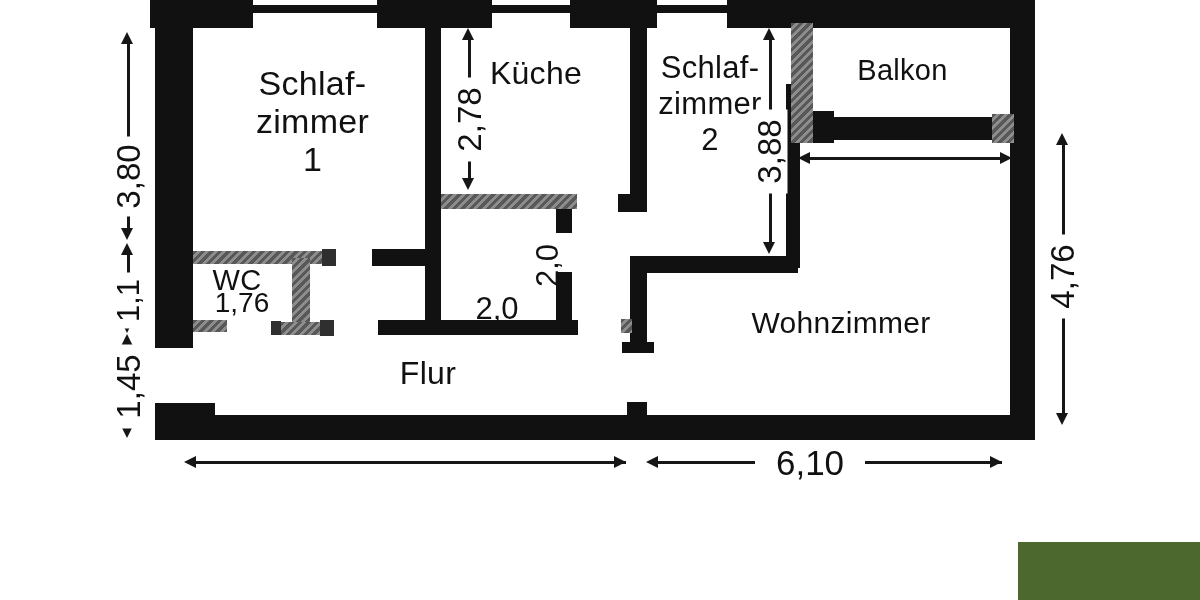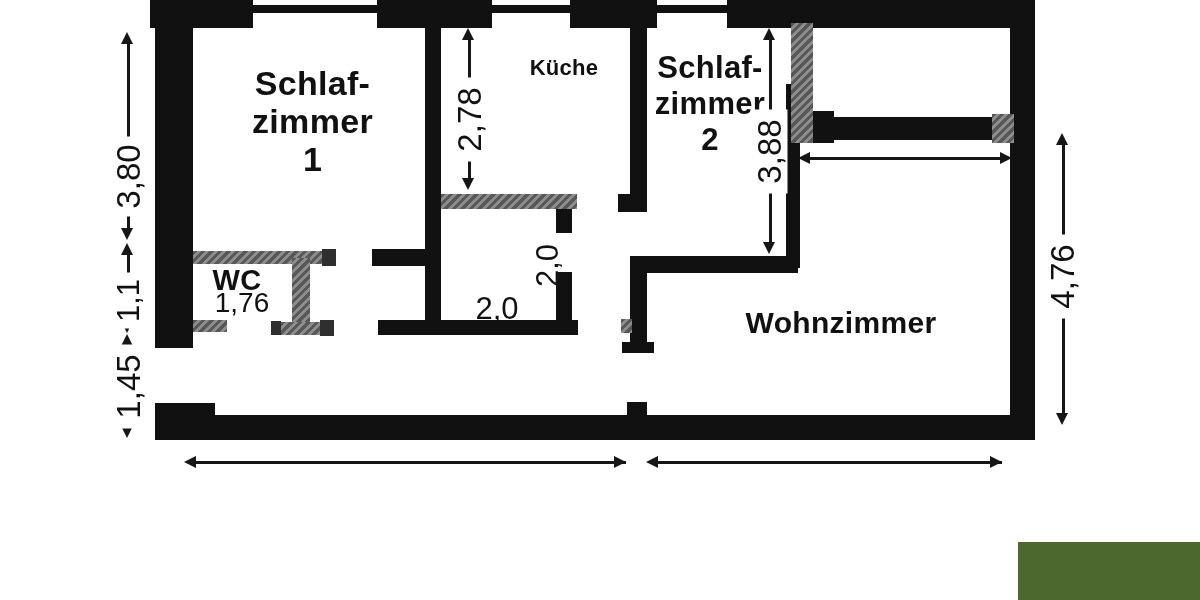--- a/index.html
+++ b/index.html
@@ -2,21 +2,21 @@
 <html><head>
 <meta charset="utf-8">
 <style>
   html,body{margin:0;padding:0;background:#fff;}
   .stage{position:relative;width:1200px;height:600px;background:var(--bg,#fff);overflow:hidden;
          font-family:"Liberation Sans",sans-serif;color:#111;}
   .wall{position:absolute;background:var(--wall,#111);}
   .wall-light{position:absolute;background:#7a7a7a;
       background-image:repeating-linear-gradient(135deg,rgba(0,0,0,.28) 0 3px,rgba(255,255,255,.14) 3px 6px);}
   .wall-dark{position:absolute;background:#2f2f2f;}
-  .room-label{position:absolute;font-weight:700;text-align:center;letter-spacing:.3px;line-height:1.15;}
+  .room-label{position:absolute;font-weight:400;text-align:center;letter-spacing:.3px;line-height:1.15;}
   .dline{position:absolute;background:#161616;}
   .ah{position:absolute;width:0;height:0;}
   .ah.up{border-left:6px solid transparent;border-right:6px solid transparent;border-bottom:12px solid #161616;}
   .ah.down{border-left:6px solid transparent;border-right:6px solid transparent;border-top:12px solid #161616;}
   .ah.left{border-top:6px solid transparent;border-bottom:6px solid transparent;border-right:12px solid #161616;}
   .ah.right{border-top:6px solid transparent;border-bottom:6px solid transparent;border-left:12px solid #161616;}
   .dim-label{position:absolute;font-size:34px;text-align:center;background:#fff;line-height:1;padding:2px 0;white-space:nowrap;}
   .dim-label.rot{transform:rotate(-90deg);}
   .logo{position:absolute;background:var(--logo,#4d682e);}
 </style>
@@ -62,27 +62,29 @@
   <div class="wall-light" style="left:441px;top:194px;width:136px;height:15px"></div>
   <div class="wall-light" style="left:791px;top:23px;width:22px;height:120px"></div>
   <div class="wall-light" style="left:992px;top:114px;width:22px;height:29px"></div>
   <div class="wall-light" style="left:621px;top:319px;width:11px;height:14px"></div>
 
   <div class="room-label" style="left:225px;top:64px;width:175px;font-size:34px;line-height:38px">
     <div>Schlaf-</div>
     <div>zimmer</div>
     <div>1</div>
   </div>
-  <div class="room-label" style="left:489px;top:55px;width:150px;font-size:22px">Küche</div>
+  <div class="room-label" style="left:461px;top:55px;width:150px;font-size:32px">Küche</div>
   <div class="room-label" style="left:635px;top:50px;width:150px;font-size:31px;line-height:36px">
     <div>Schlaf-</div>
     <div>zimmer</div>
     <div>2</div>
   </div>
+  <div class="room-label" style="left:830px;top:54px;width:145px;font-size:29px">Balkon</div>
   <div class="room-label" style="left:196px;top:264px;width:82px;font-size:29px">WC</div>
+  <div class="room-label" style="left:378px;top:355px;width:100px;font-size:32px">Flur</div>
   <div class="room-label" style="left:728px;top:306px;width:226px;font-size:30px">Wohnzimmer</div>
 
   <div class="ah up" style="left:121px;top:32px"></div>
   <div class="dline" style="left:127px;top:44px;width:3px;height:184px"></div>
   <div class="ah down" style="left:121px;top:228px"></div>
   <div class="dim-label rot" style="left:88px;top:158px;width:80px;font-size:33px">3,80</div>
 
   <div class="ah up" style="left:121px;top:243px"></div>
   <div class="dline" style="left:127px;top:255px;width:3px;height:66px"></div>
   <div class="ah down" style="left:121px;top:321px"></div>
@@ -112,20 +114,21 @@
   <div class="dline" style="left:810px;top:157px;width:190px;height:3px"></div>
   <div class="ah right" style="left:1000px;top:152px"></div>
 
   <div class="ah left" style="left:184px;top:456px"></div>
   <div class="dline" style="left:196px;top:461px;width:430px;height:3px"></div>
   <div class="ah right" style="left:614px;top:456px"></div>
 
   <div class="ah left" style="left:646px;top:456px"></div>
   <div class="dline" style="left:658px;top:461px;width:344px;height:3px"></div>
   <div class="ah right" style="left:990px;top:456px"></div>
+  <div class="dim-label" style="left:755px;top:443px;width:110px;font-size:35px">6,10</div>
 
   <div class="dim-label" style="left:206px;top:287px;width:72px;font-size:28px;background:transparent">1,76</div>
   <div class="dim-label" style="left:468px;top:291px;width:58px;font-size:31px;background:transparent">2,0</div>
   <div class="dim-label rot" style="left:518px;top:248px;width:58px;font-size:31px;background:transparent">2,0</div>
 
   <div class="logo" style="left:1018px;top:542px;width:182px;height:58px"></div>
 
 </div>
 
 </body></html>

